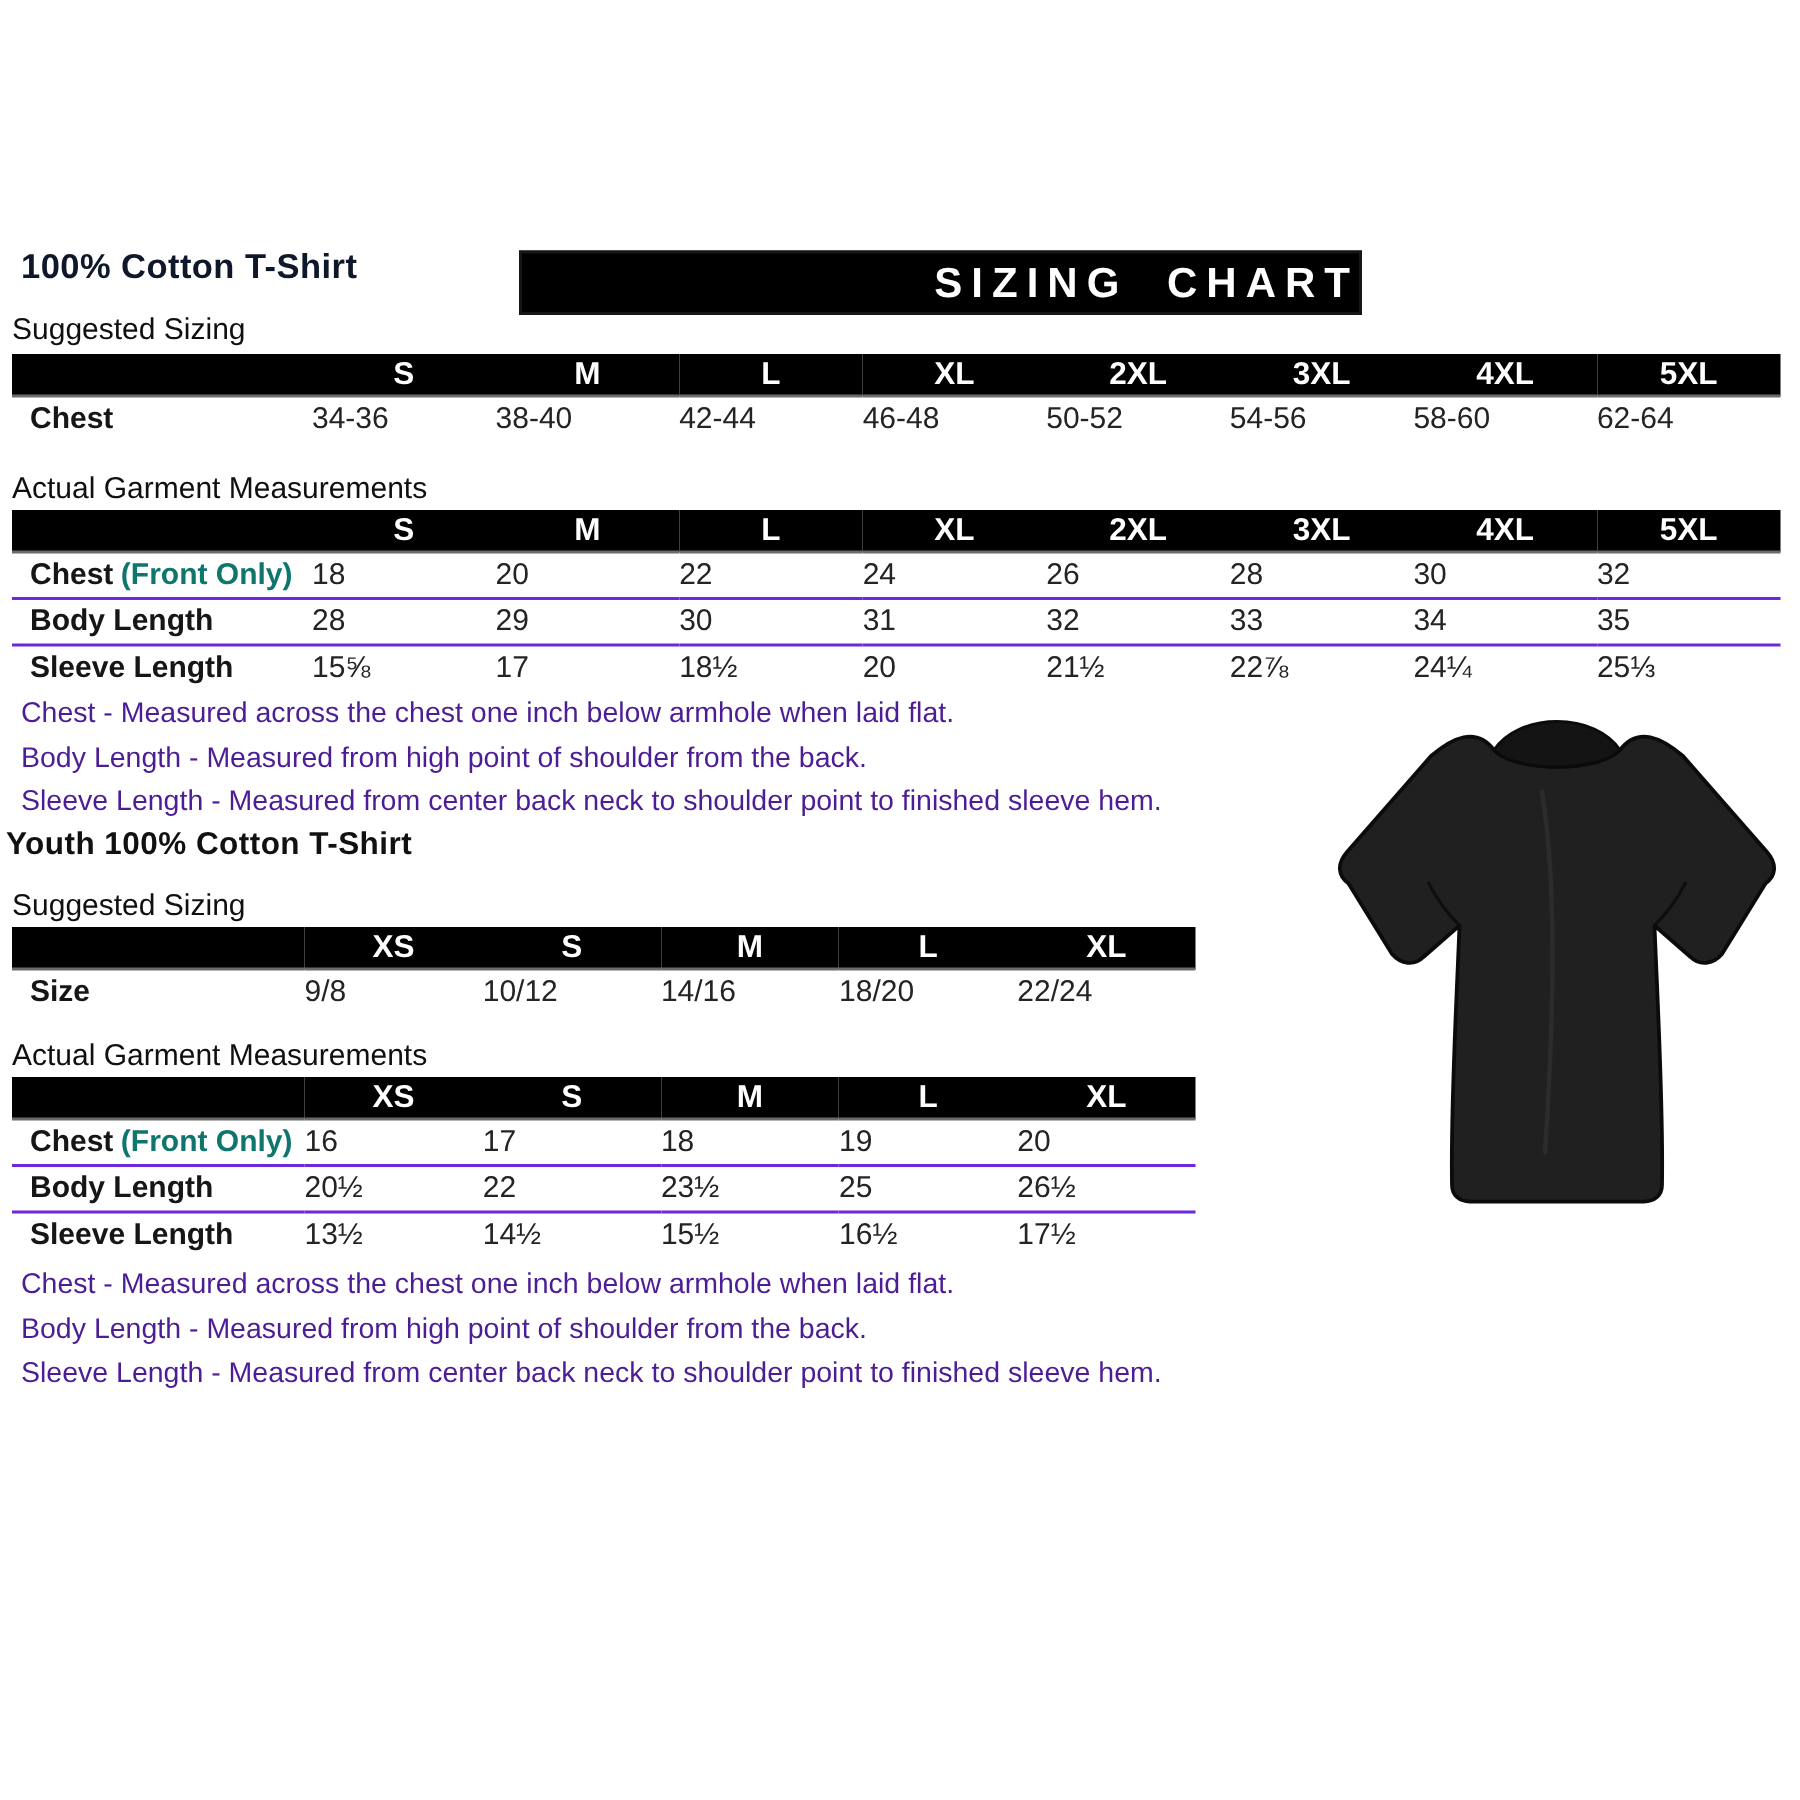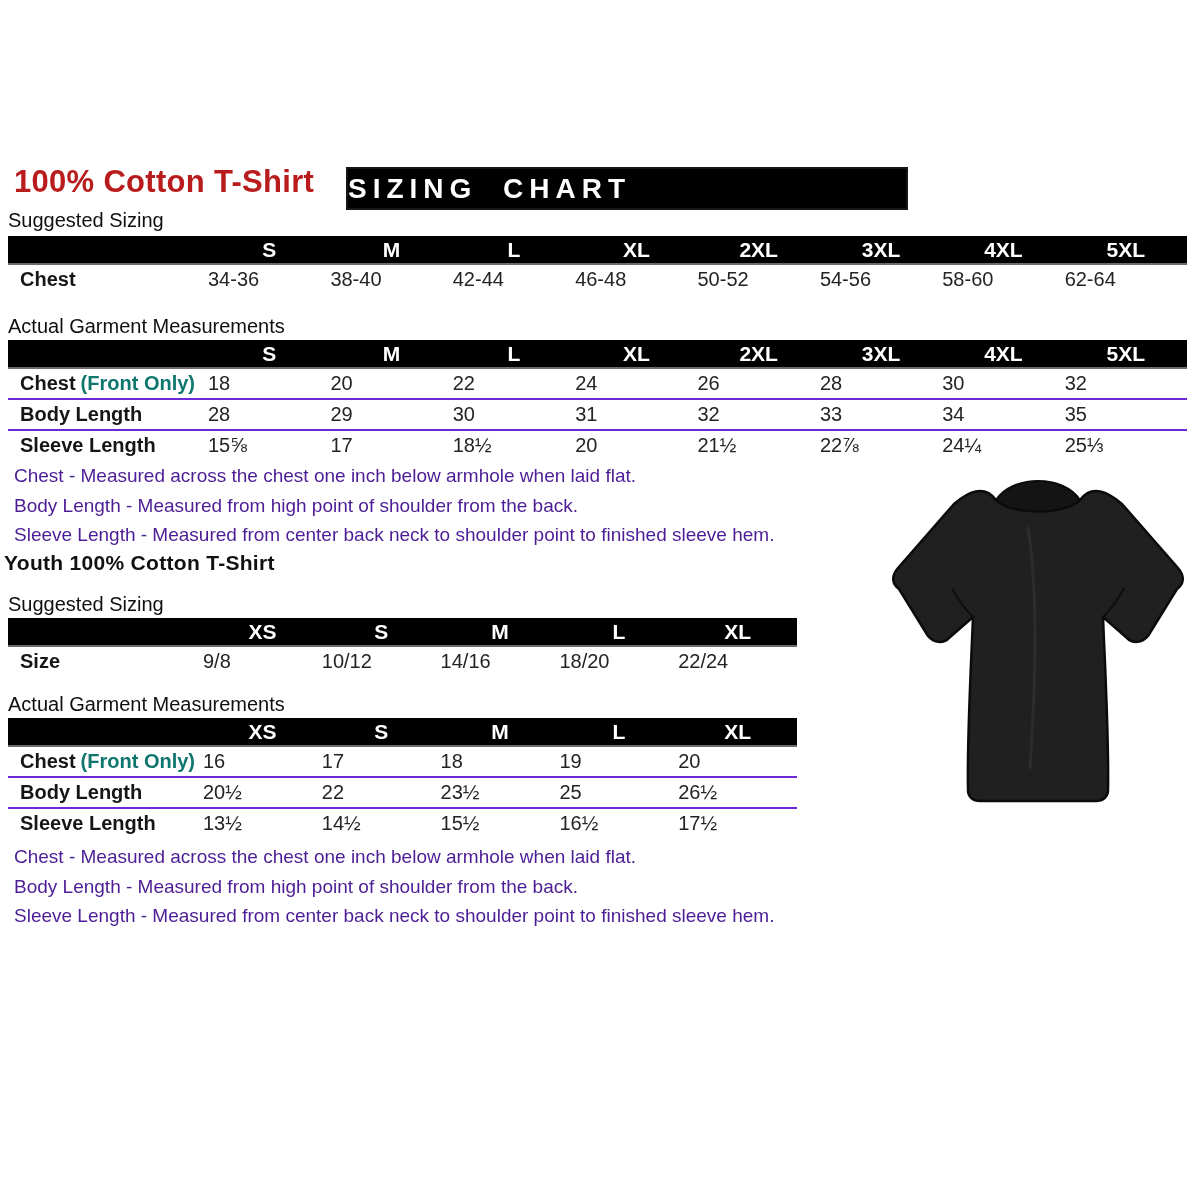--- a/index.html
+++ b/index.html
@@ -1,23 +1,23 @@
 <!DOCTYPE html>
 <html><head>
 <meta charset="utf-8">
 <style>
   html,body{margin:0;padding:0;background:#fff;}
   body{font-family:"Liberation Sans", sans-serif; color:#1c1c1c;}
   .page{position:relative;width:1200px;height:1200px;background:#ffffff;overflow:hidden;}
 
-  .page-title{position:absolute;left:14px;top:164px;font-size:31px;font-weight:700;color:#b91c1c;letter-spacing:0.3px;}
+  .page-title{position:absolute;left:14px;top:164px;font-size:23px;font-weight:700;color:#0f172a;letter-spacing:0.3px;}
   .youth-title{position:absolute;left:4px;top:551px;font-size:21px;font-weight:700;color:#111;letter-spacing:0.3px;}
 
   .banner{position:absolute;left:346px;top:167px;width:558px;height:39px;background:#000;border:2px solid #161616;
-          display:flex;align-items:center;justify-content:flex-start;color:#fff;font-size:28px;font-weight:800;
+          display:flex;align-items:center;justify-content:flex-end;color:#fff;font-size:28px;font-weight:800;
           letter-spacing:6px;word-spacing:12px;}
 
   .section-label{position:absolute;font-size:20px;color:#101010;}
 
   table.sizing{border-collapse:collapse;table-layout:fixed;position:absolute;}
   table.sizing th{background:#000;color:#fff;font-weight:700;font-size:21px;height:27px;padding:0;text-align:center;vertical-align:middle;}
   table.sizing td{font-size:20px;color:#242424;height:29px;padding:0;text-align:left;vertical-align:middle;}
   table.sizing td.rowlabel{text-align:left;padding-left:12px;font-weight:700;color:#161616;white-space:nowrap;}
   table.sizing td.rowlabel .suffix{font-weight:700;margin-left:5px;color:#0f766e;}
   table.sizing tbody tr{border-top:2px solid #6d28d9;}

